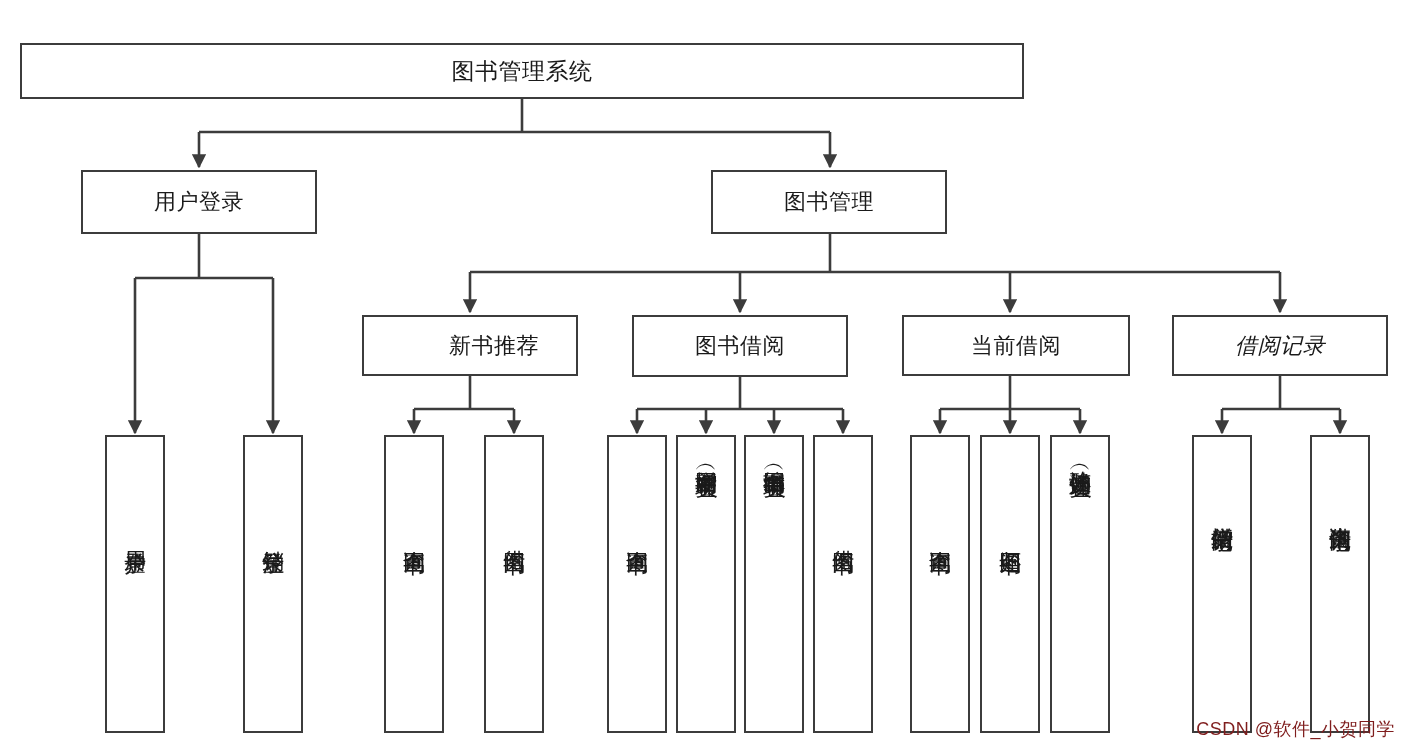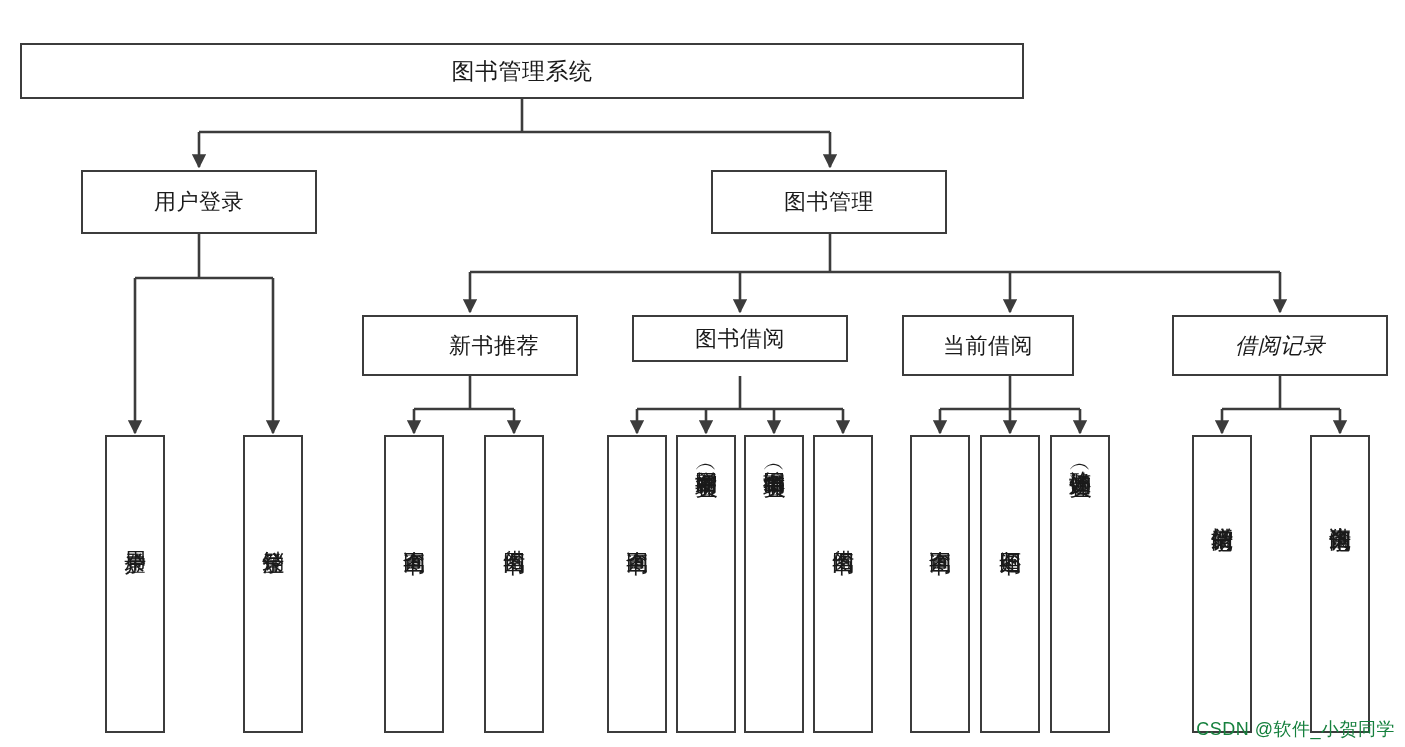--- a/index.html
+++ b/index.html
@@ -65,21 +65,21 @@
     padding-top: 6px;
   }
   .node-leaf.leaf-low .node-label {
     padding-top: 86px;
   }
   #watermark {
     position: absolute;
     right: 10px;
     bottom: 6px;
     font-size: 18px;
-    color: #15803d;
+    color: #7f1d1d;
     letter-spacing: 0.5px;
     user-select: none;
     white-space: nowrap;
   }
 </style>
 </head>
 <body>
 
 <div id="canvas">
 
@@ -142,25 +142,25 @@
   </div>
 
   <div class="node-box node-branch" style="left:711px; top:170px; width:236px; height:64px;font-family:Liberation Serif, serif;">
     <span class="node-label">图书管理</span>
   </div>
 
   <div class="node-box node-branch" style="left:362px; top:315px; width:216px; height:61px;padding-left:48px;">
     <span class="node-label">新书推荐</span>
   </div>
 
-  <div class="node-box node-branch" style="left:632px; top:315px; width:216px; height:47px;">
+  <div class="node-box node-branch" style="left:632px; top:315px; width:216px; height:62px;">
     <span class="node-label">图书借阅</span>
   </div>
 
-  <div class="node-box node-branch" style="left:902px; top:315px; width:172px; height:61px;">
+  <div class="node-box node-branch" style="left:902px; top:315px; width:228px; height:61px;">
     <span class="node-label">当前借阅</span>
   </div>
 
   <div class="node-box node-branch" style="left:1172px; top:315px; width:216px; height:61px;font-style:italic;">
     <span class="node-label">借阅记录</span>
   </div>
 
   <div class="node-box node-leaf leaf-low" style="left:105px; top:435px; width:60px; height:298px;">
     <span class="node-label">用户登录</span>
   </div>

